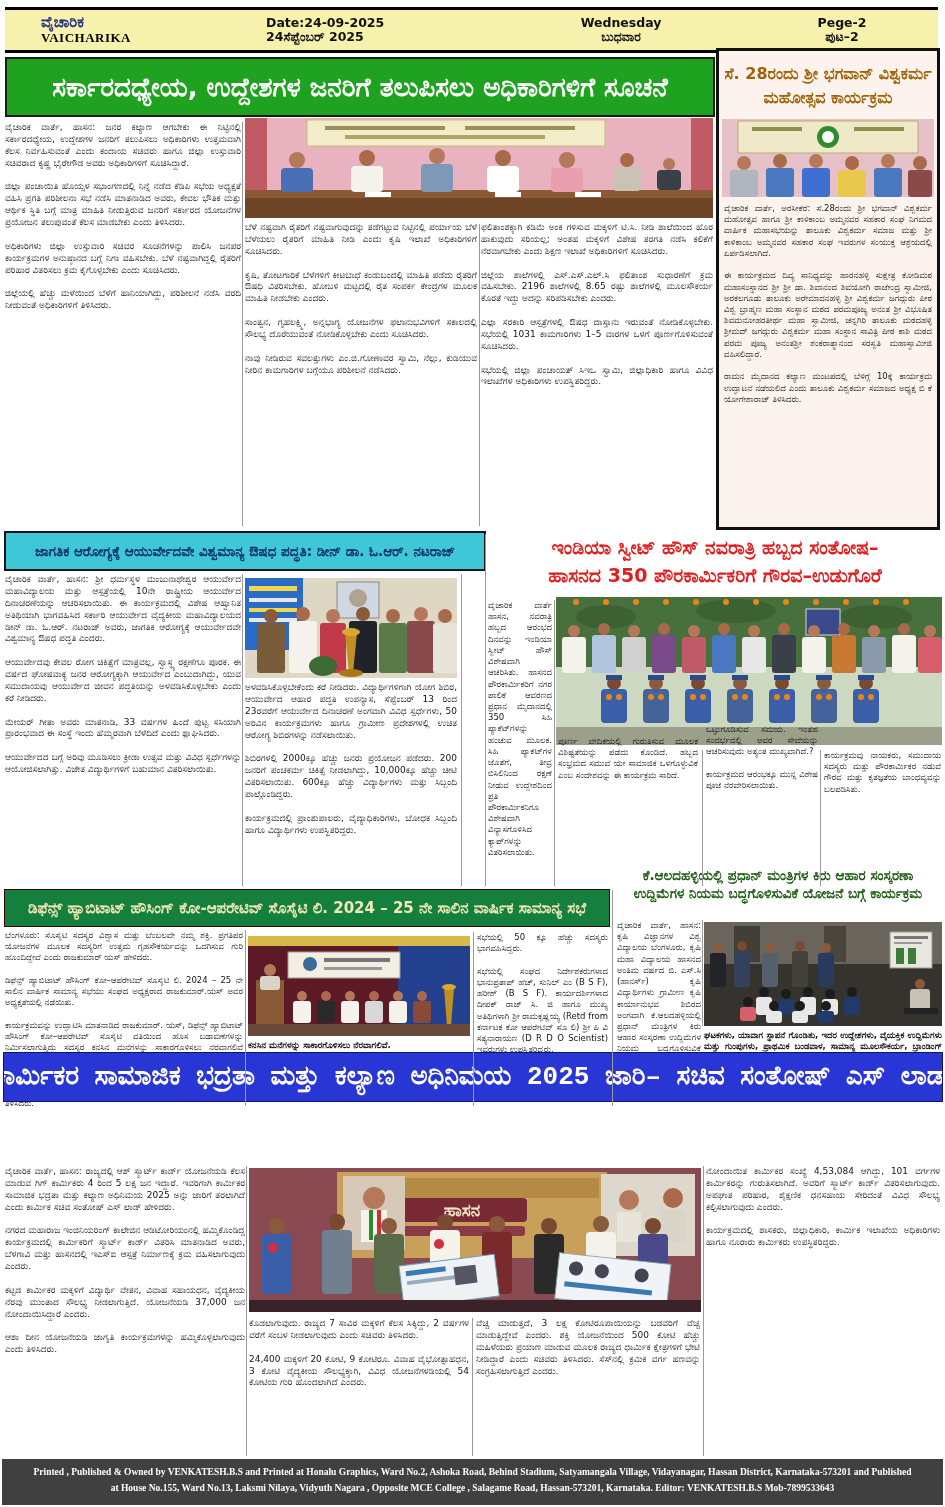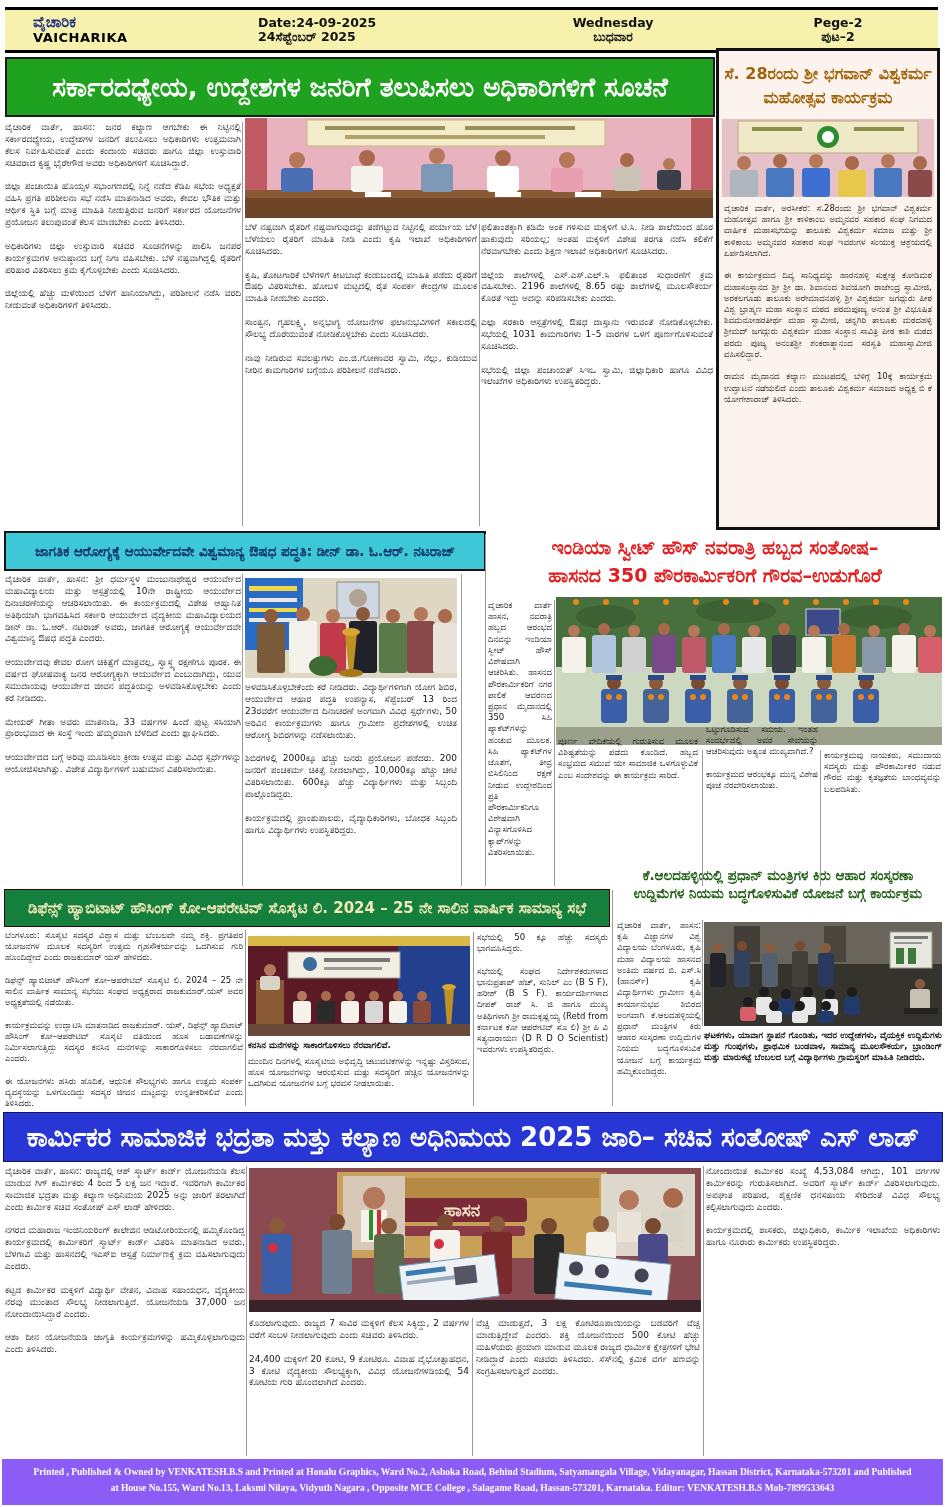--- a/index.html
+++ b/index.html
@@ -4,53 +4,53 @@
 <style>
   html,body{margin:0;padding:0;background:#e9e9e9;}
   .page{position:relative;width:945px;height:1507px;background:#ffffff;margin:0 auto;
         font-family:"DejaVu Sans","Liberation Sans",sans-serif;color:#111;overflow:hidden;}
   .abs{position:absolute;}
   
   .masthead{left:5px;top:7px;width:933px;height:40px;background:#f6f2ad;
             border-top:3px solid #000;border-bottom:3px solid #000;
             display:flex;align-items:center;}
   .mh-cell{line-height:1.15;}
-  .mh-title{width:225px;padding-left:28px;}
+  .mh-title{width:225px;padding-left:36px;font-family:Liberation Serif, serif;}
   .mh-title .kn{color:#23317e;font-weight:bold;font-size:15px;}
   .mh-title .en{color:#000;font-weight:bold;font-size:13px;letter-spacing:.5px;}
   .mh-date{width:230px;text-align:left;font-weight:bold;font-size:12.5px;}
   .mh-day{width:250px;text-align:center;font-weight:bold;font-size:12.5px;}
   .mh-page{flex:1;text-align:center;font-weight:bold;font-size:12.5px;}
   
   .bar{display:flex;align-items:center;justify-content:center;text-align:center;
        font-weight:bold;white-space:nowrap;overflow:hidden;}
   .bar-green{left:5px;top:57px;width:706px;height:56px;background:#1fa21f;border:2px solid #1c1c1c;
              color:#fff;font-size:26px;}
   .bar-cyan{left:4px;top:531px;width:478px;height:36px;background:#3ec7d7;border:2px solid #141414;
             color:#0d2d66;font-size:13.5px;}
   .hl-red{left:489px;top:534px;width:452px;height:60px;color:#e31e1e;font-weight:bold;
           font-size:19px;line-height:1.45;text-align:center;white-space:pre-line;}
   .bar-maroon{left:4px;top:889px;width:604px;height:36px;background:#15803d;border:1px solid #3a0606;
               color:#f3e9b8;font-size:15px;}
   .hl-green2{left:616px;top:866px;width:324px;height:50px;color:#1d5c10;font-weight:bold;
              font-size:13.5px;line-height:1.35;text-align:center;}
-  .bar-blue{left:3px;top:1112px;width:938px;height:48px;background:#2936d6;border:1px solid #10165e;
-            color:#fff;font-size:26px;}
+  .bar-blue{left:3px;top:1052px;width:938px;height:48px;background:#2936d6;border:1px solid #10165e;
+            color:#fff;font-size:26px;font-family:Liberation Mono, monospace;}
   
   .body-txt{font-size:9px;line-height:1.32;text-align:justify;white-space:pre-line;
             overflow:hidden;color:#141414;}
   .body-sm{font-size:8.5px;}
   .caption{font-size:8.6px;font-weight:bold;white-space:pre-line;overflow:hidden;}
   
   .vk-box{left:716px;top:48px;width:224px;height:482px;border:3px solid #111;background:#fdf3ee;box-sizing:border-box;}
   .vk-head{position:absolute;left:4px;top:4px;width:210px;height:62px;display:flex;align-items:center;
            justify-content:center;text-align:center;font-weight:bold;font-size:16px;line-height:1.5;color:#a16207;}
   .vrule{position:absolute;width:1px;background:#9a9a9a;}
   .photo{display:block;background:#ccc;}
-  .footer{left:2px;top:1459px;width:941px;height:46px;background:#8b5cf6;color:#fff;
+  .footer{left:2px;top:1459px;width:941px;height:46px;background:#404040;color:#fff;
           text-align:center;font-size:9.5px;line-height:1.7;padding-top:5px;box-sizing:border-box;
           font-family:"Liberation Serif","DejaVu Serif",serif;font-weight:bold;}
 </style>
 </head>
 <body>
 
 <div class="page">
 
   <div class="abs masthead">
     <div class="mh-cell mh-title">

